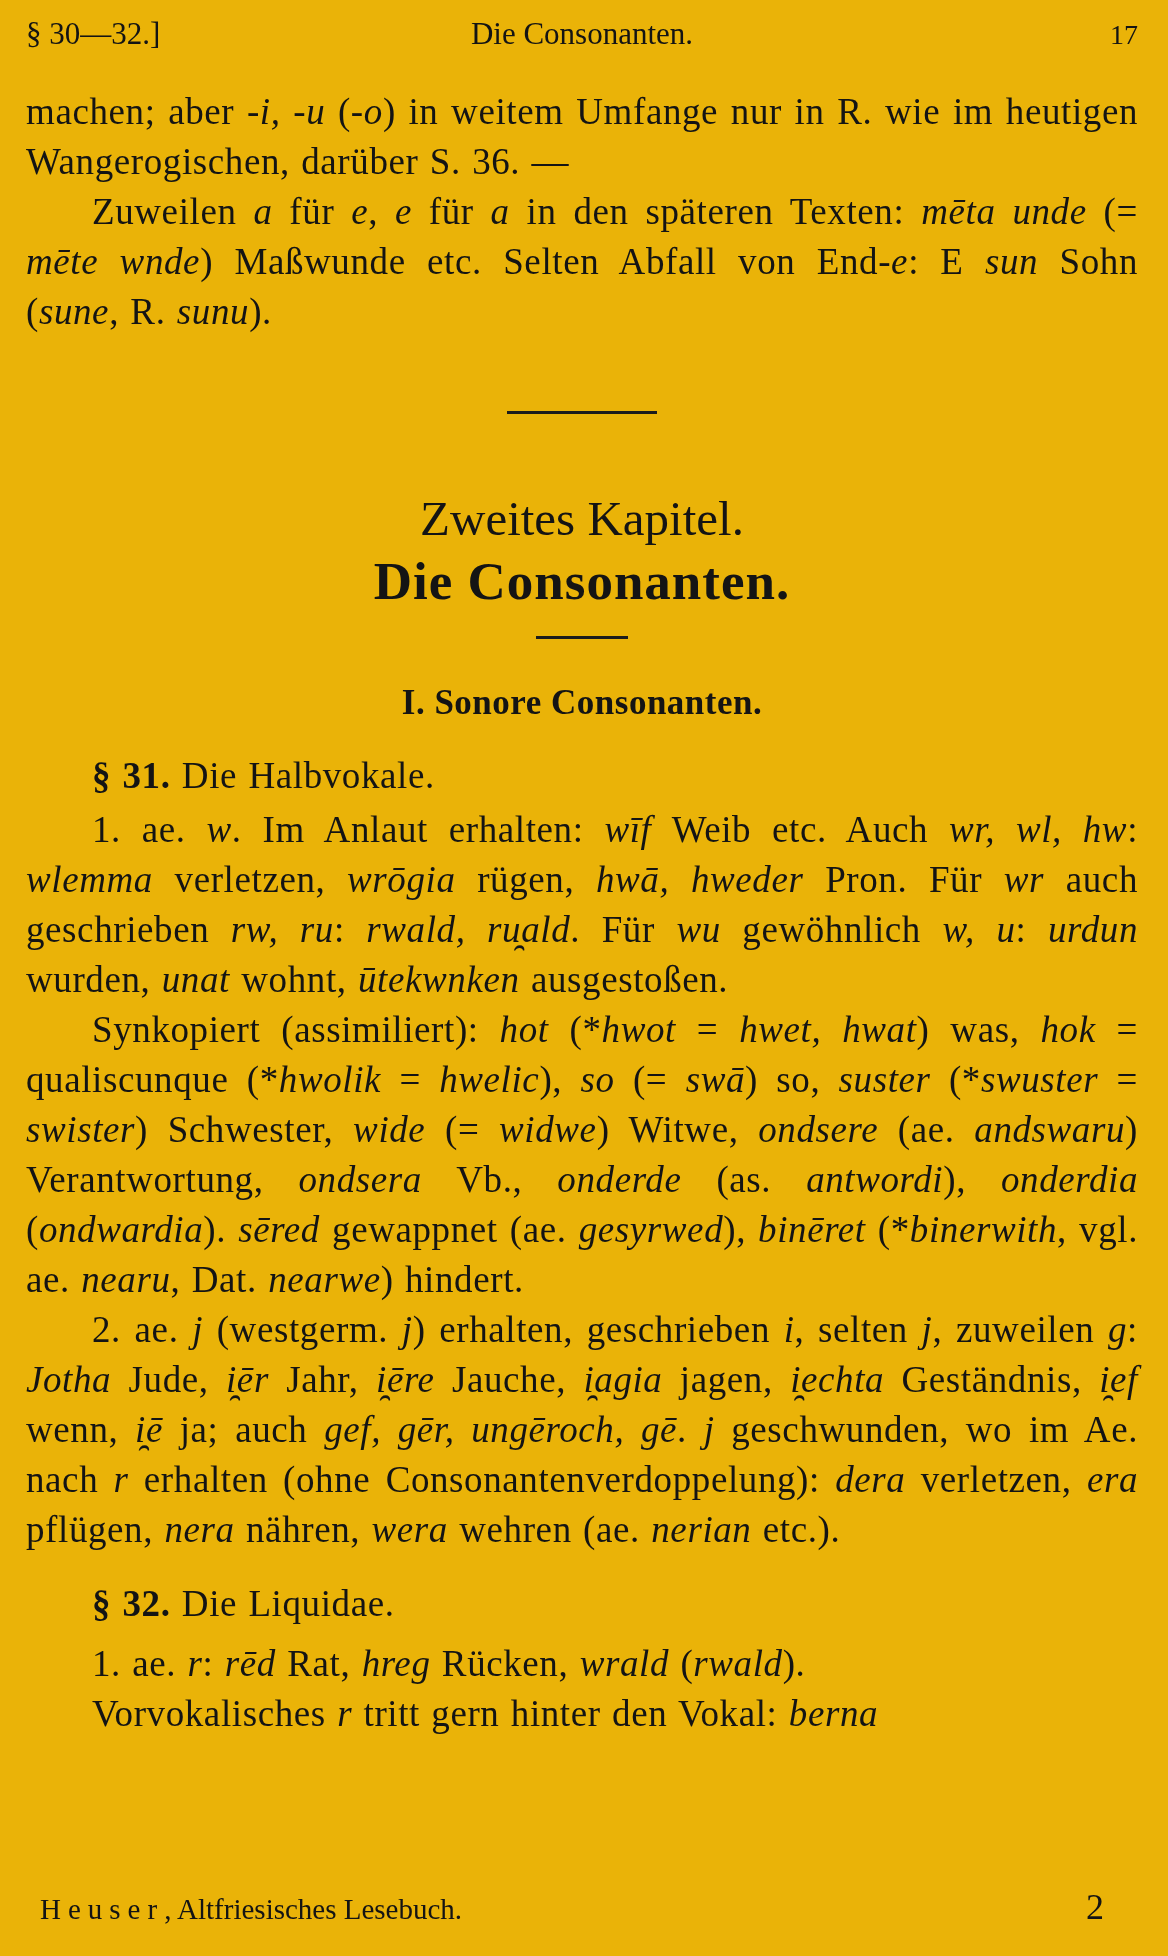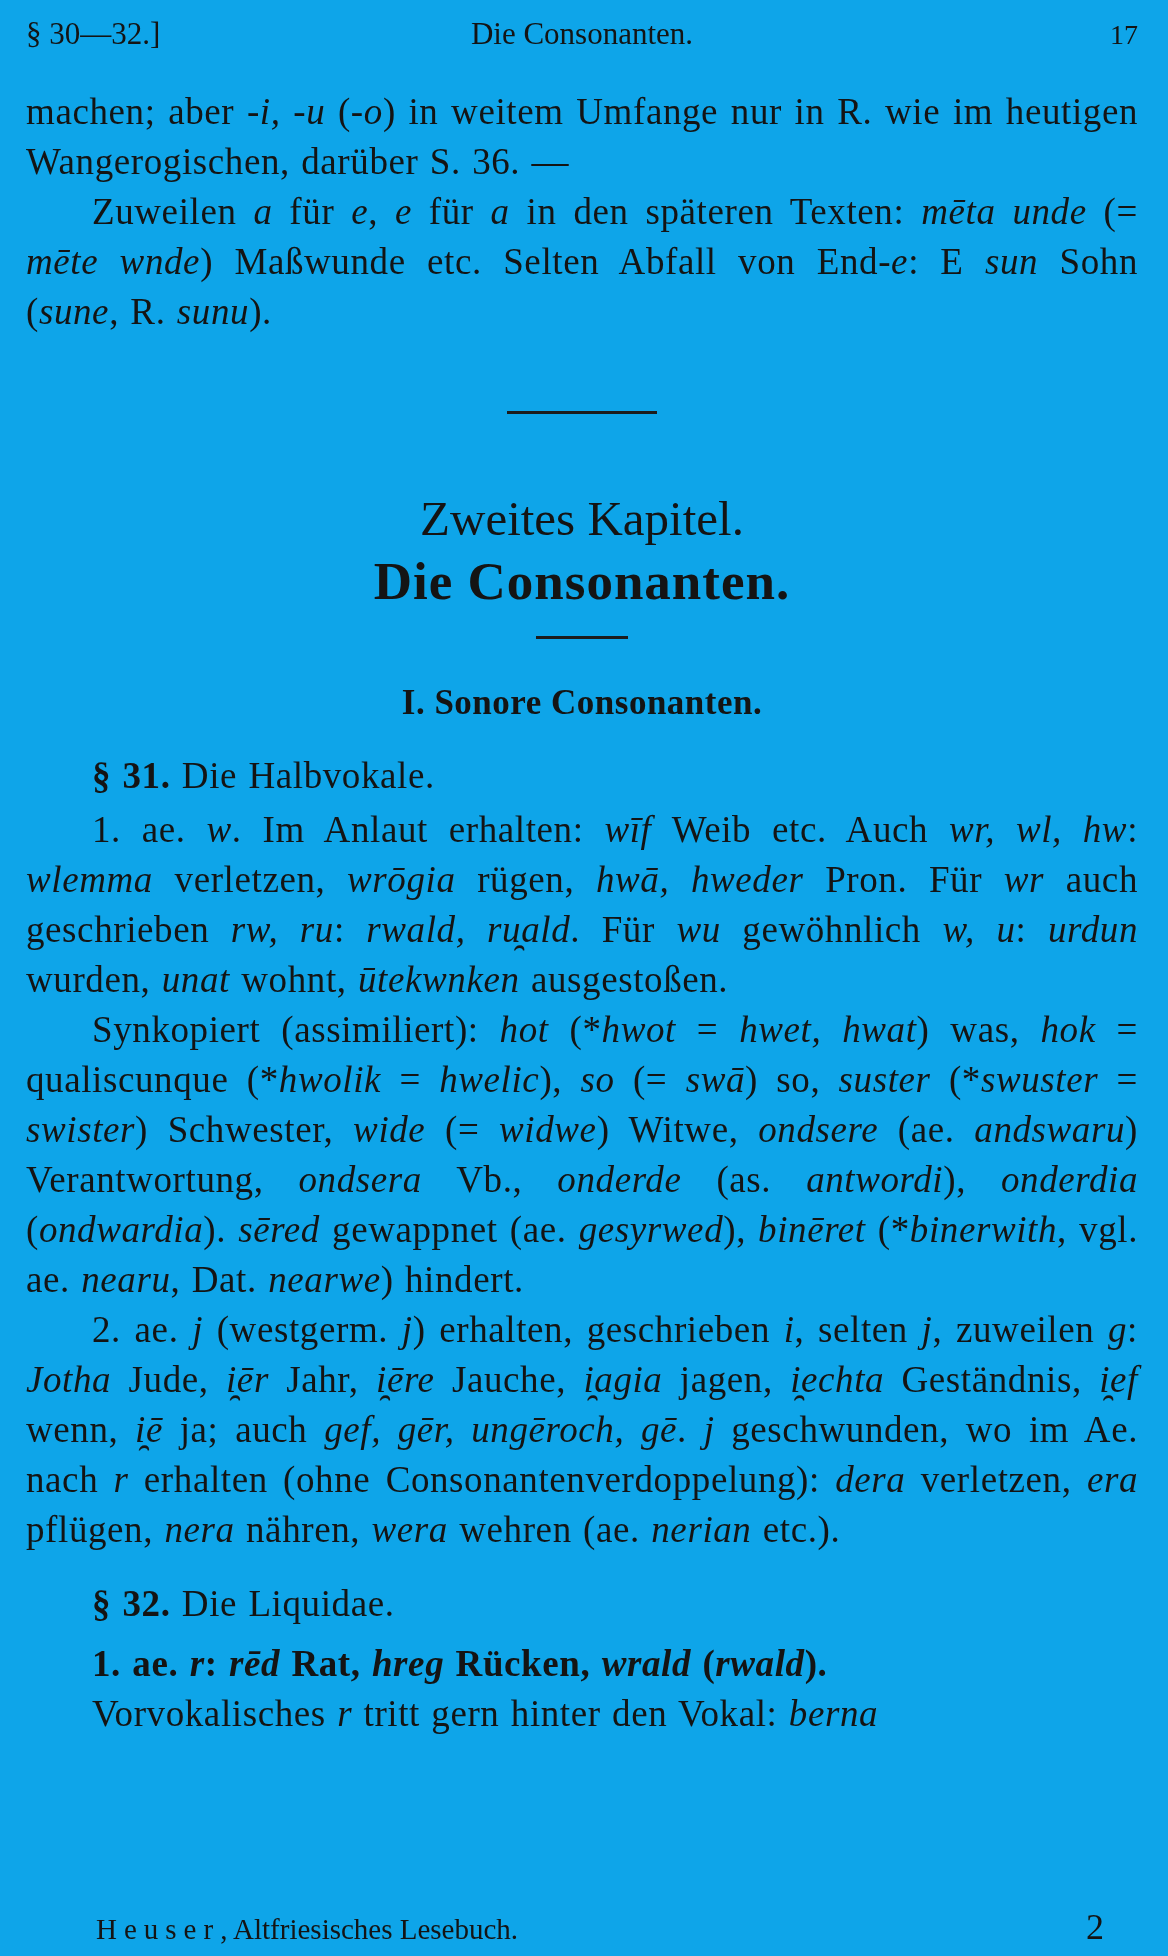--- a/index.html
+++ b/index.html
@@ -1,20 +1,20 @@
 <!DOCTYPE html>
 <html><head>
 <meta charset="utf-8">
 <style>
   html,body{margin:0;padding:0;background:#d8d8d4;}
   .page{
     position:relative;
     width:1168px;height:1956px;
     margin:0 auto;
-    background:#0ea5e9;
+    background:#eab308;
     color:#141414;
     font-family:"Liberation Serif","DejaVu Serif",serif;
     box-sizing:border-box;
     padding:16px 30px 0 26px;
     overflow:hidden;
   }
   .header{
     display:flex;align-items:baseline;
     font-size:31px;line-height:36px;
   }
@@ -42,25 +42,25 @@
   .title{
     font-size:53px;font-weight:bold;text-align:center;
     margin:10px 0 0 0;line-height:58px;letter-spacing:1px;
   }
   .section{
     font-size:35px;font-weight:bold;text-align:center;
     margin:40px 0 0 0;line-height:48px;letter-spacing:0.5px;
   }
   .para-heading{margin-top:24px;}
   .after-heading{margin-top:4px;}
-  .mt10{margin-top:10px;font-weight:bold;}
+  .mt10{margin-top:10px;}
   .footer{
-    position:absolute;left:0;right:0;bottom:8px;
+    position:absolute;left:0;right:0;bottom:28px;
     display:flex;align-items:baseline;
-    padding:0 64px 0 96px;
+    padding:0 64px 0 40px;
     font-size:29px;
   }
   .footer .f-left{flex:1;}
   .footer .f-right{font-size:36px;}
 </style>
 </head>
 <body>
 
 <div class="page">
 

